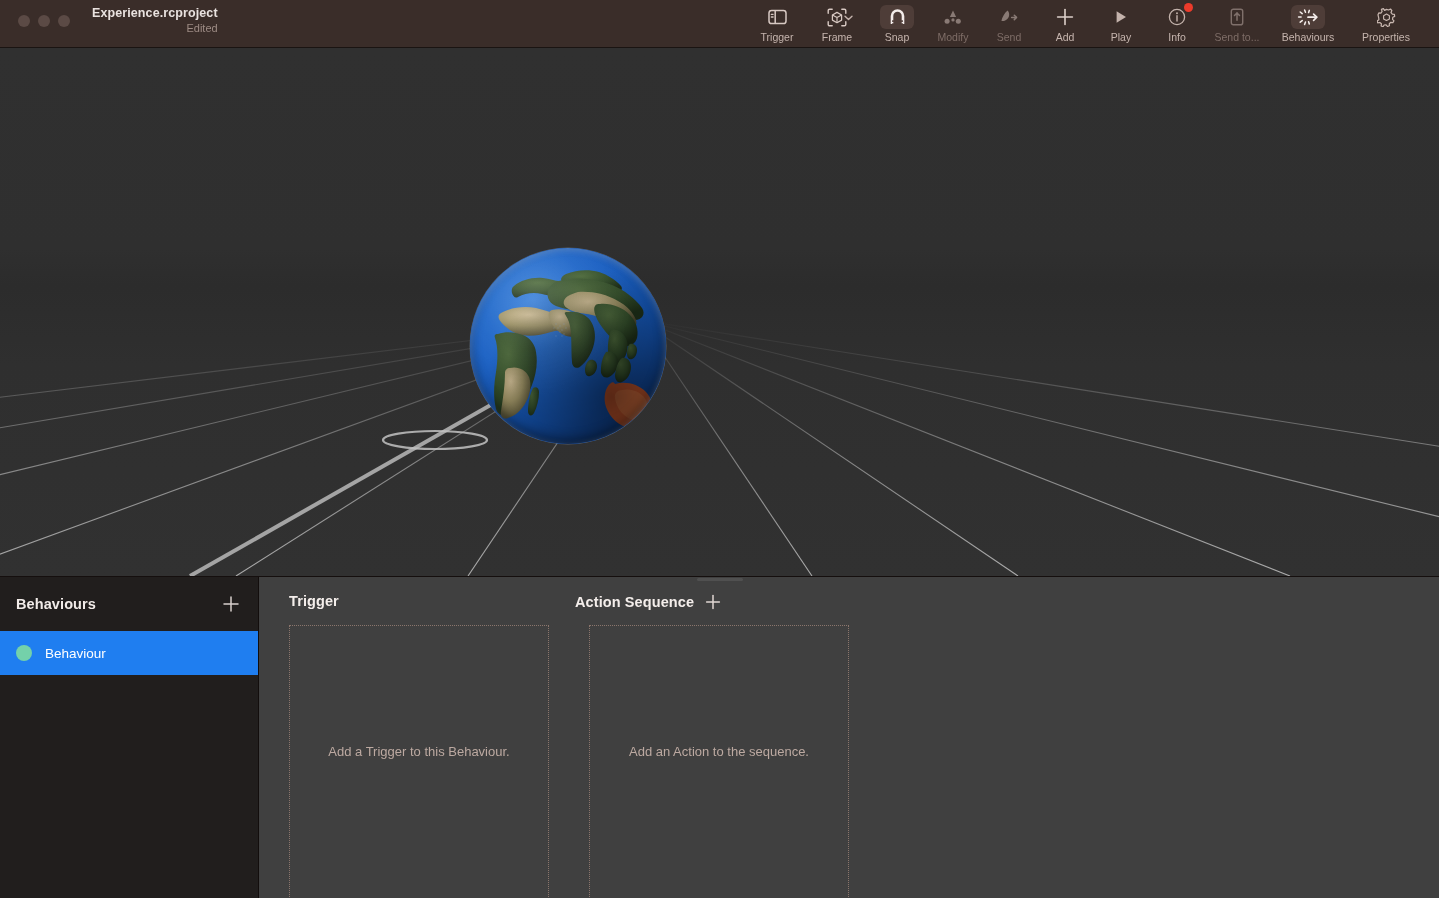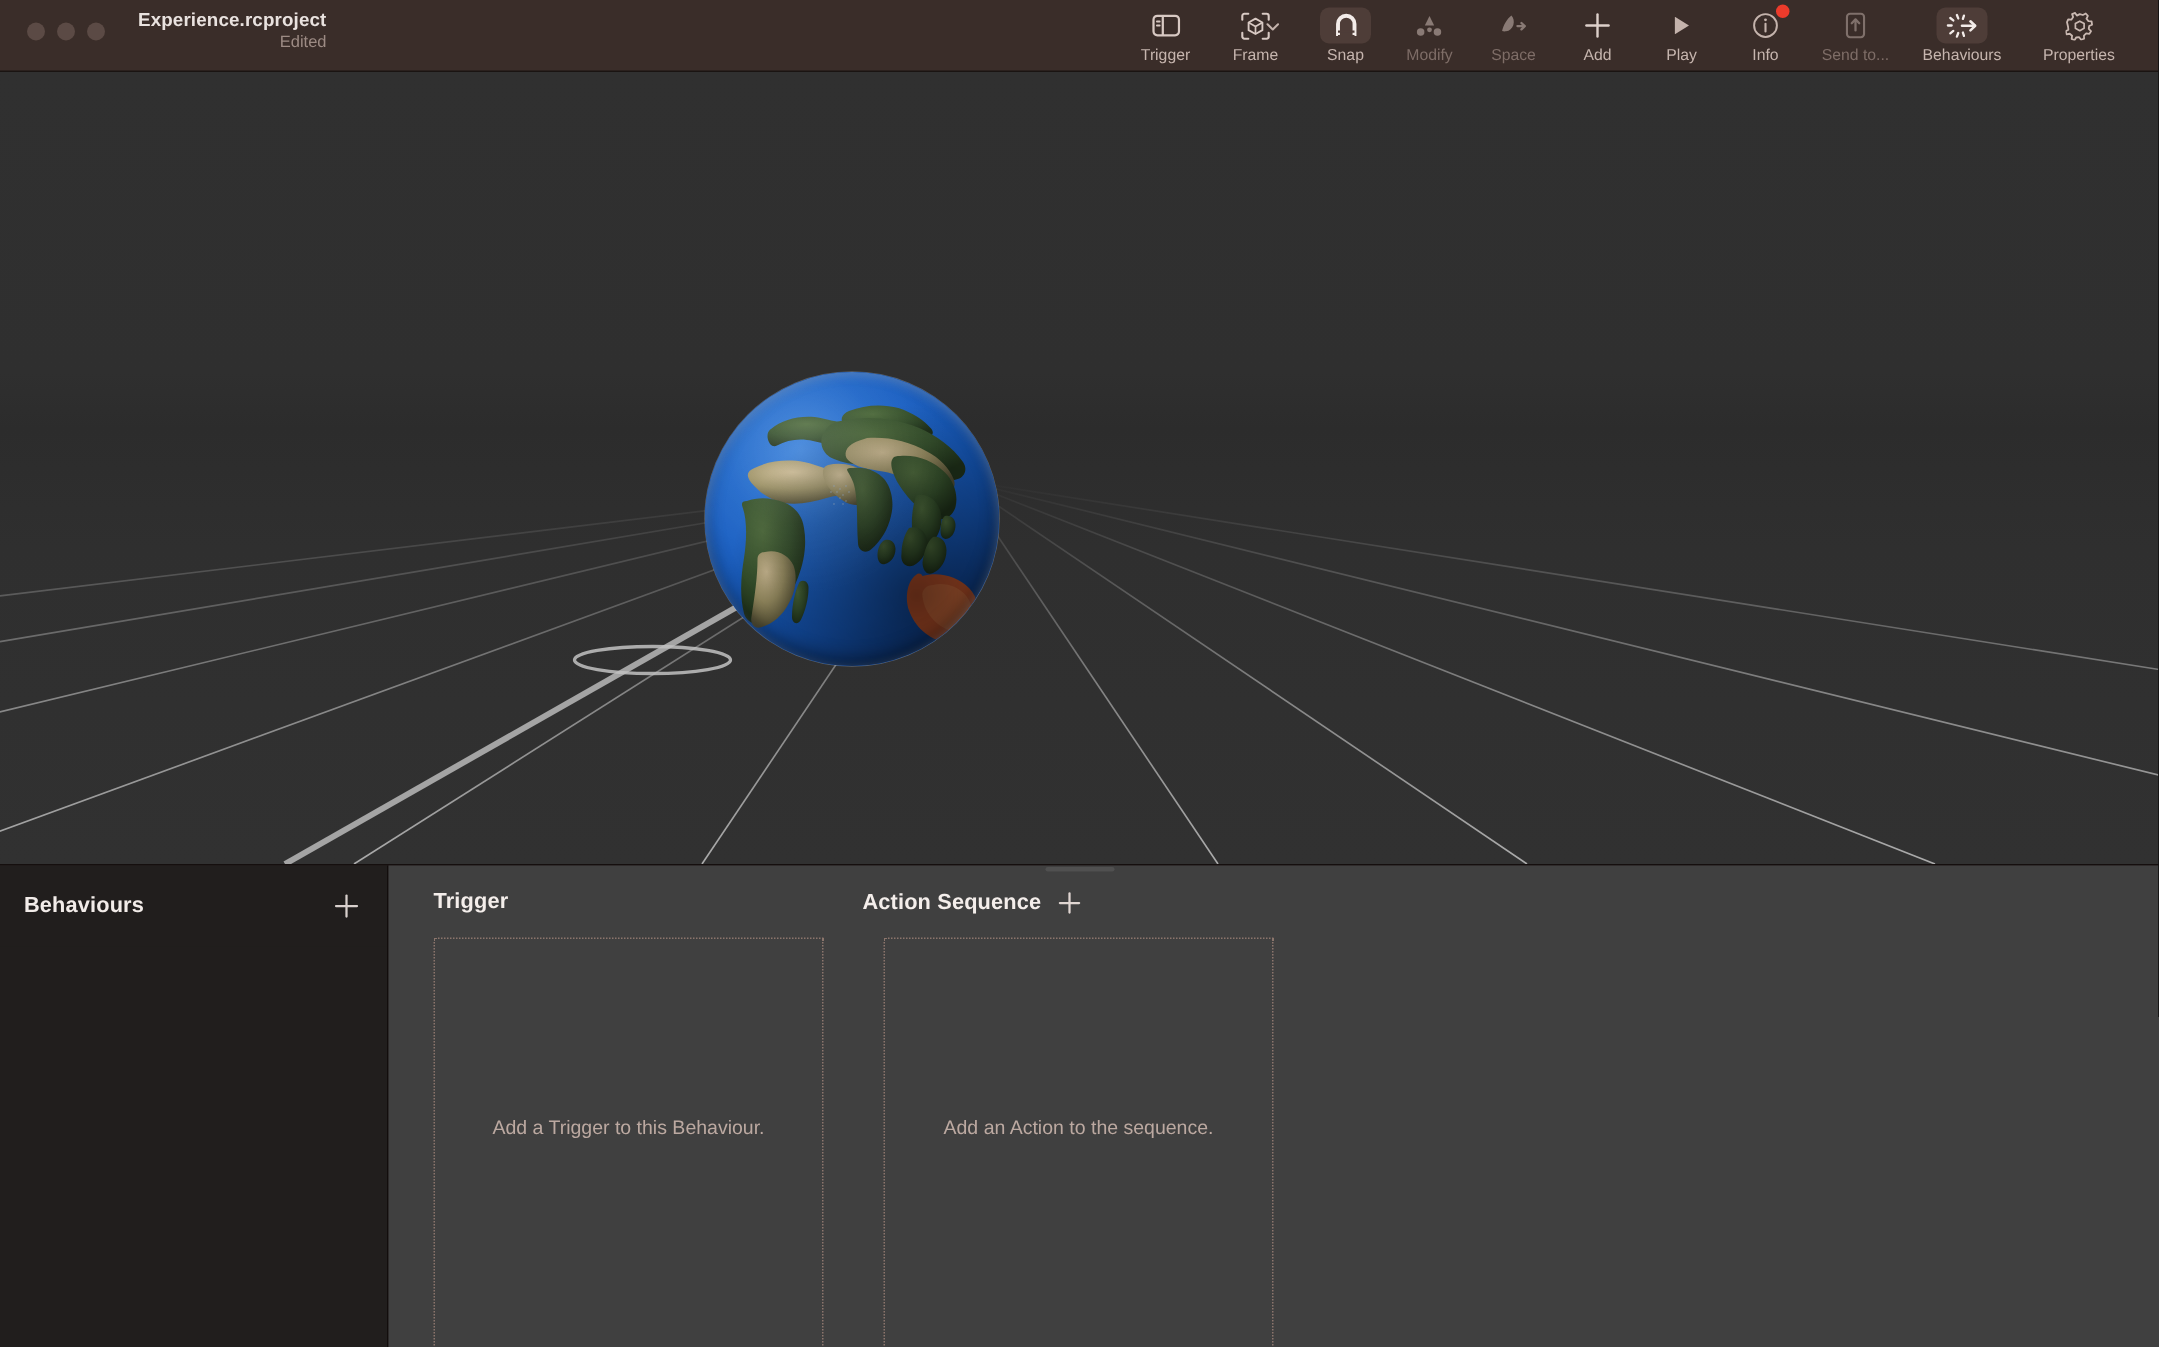--- a/index.html
+++ b/index.html
@@ -389,21 +389,21 @@
       </div>
 
       <div class="tool-item dim">
         <div class="tool-glyph">
           <svg width="20" height="18" viewBox="0 0 20 18">
             <path d="M8.6 2.4c1.5 1.4 2 4 1.3 6.2-.7 2.2-2.6 3.9-4.9 4.3-.9.2-1.8.1-2.6-.2.8-3.6 3.2-8 6.2-10.3z" fill="#cbbab3"></path>
             <path d="M12.6 9.4h4.6" stroke="#cbbab3" stroke-width="1.5" fill="none" stroke-linecap="round"></path>
             <path d="M15.3 7.3l2.2 2.1-2.2 2.2" stroke="#cbbab3" stroke-width="1.5" fill="none" stroke-linecap="round" stroke-linejoin="round"></path>
           </svg>
         </div>
-        <div class="tool-label">Space</div>
+        <div class="tool-label">Send</div>
       </div>
 
       <div class="tool-item">
         <div class="tool-glyph">
           <svg width="20" height="20" viewBox="0 0 20 20">
             <line x1="10" y1="2.6" x2="10" y2="17.4" stroke="#ddd0ca" stroke-width="1.6" stroke-linecap="round"></line>
             <line x1="2.6" y1="10" x2="17.4" y2="10" stroke="#ddd0ca" stroke-width="1.6" stroke-linecap="round"></line>
           </svg>
         </div>
         <div class="tool-label">Add</div>
@@ -604,20 +604,24 @@
       <div class="pane-header">
         <div class="pane-title">Behaviours</div>
         <div class="pane-add">
           <svg width="18" height="18" viewBox="0 0 18 18">
             <line x1="9" y1="2" x2="9" y2="16" stroke="#d8d0cd" stroke-width="1.5" stroke-linecap="round"></line>
             <line x1="2" y1="9" x2="16" y2="9" stroke="#d8d0cd" stroke-width="1.5" stroke-linecap="round"></line>
           </svg>
         </div>
       </div>
 
+      <div class="behaviour-row">
+        <div class="beh-dot"></div>
+        <div class="beh-label">Behaviour</div>
+      </div>
 
       <div class="pane-filler"></div>
     </div>
 
     <div class="editor-pane">
 
       <div class="col-headers">
         <div class="col-head" style="left:30px;">
           <span class="ch-text">Trigger</span>
         </div>

